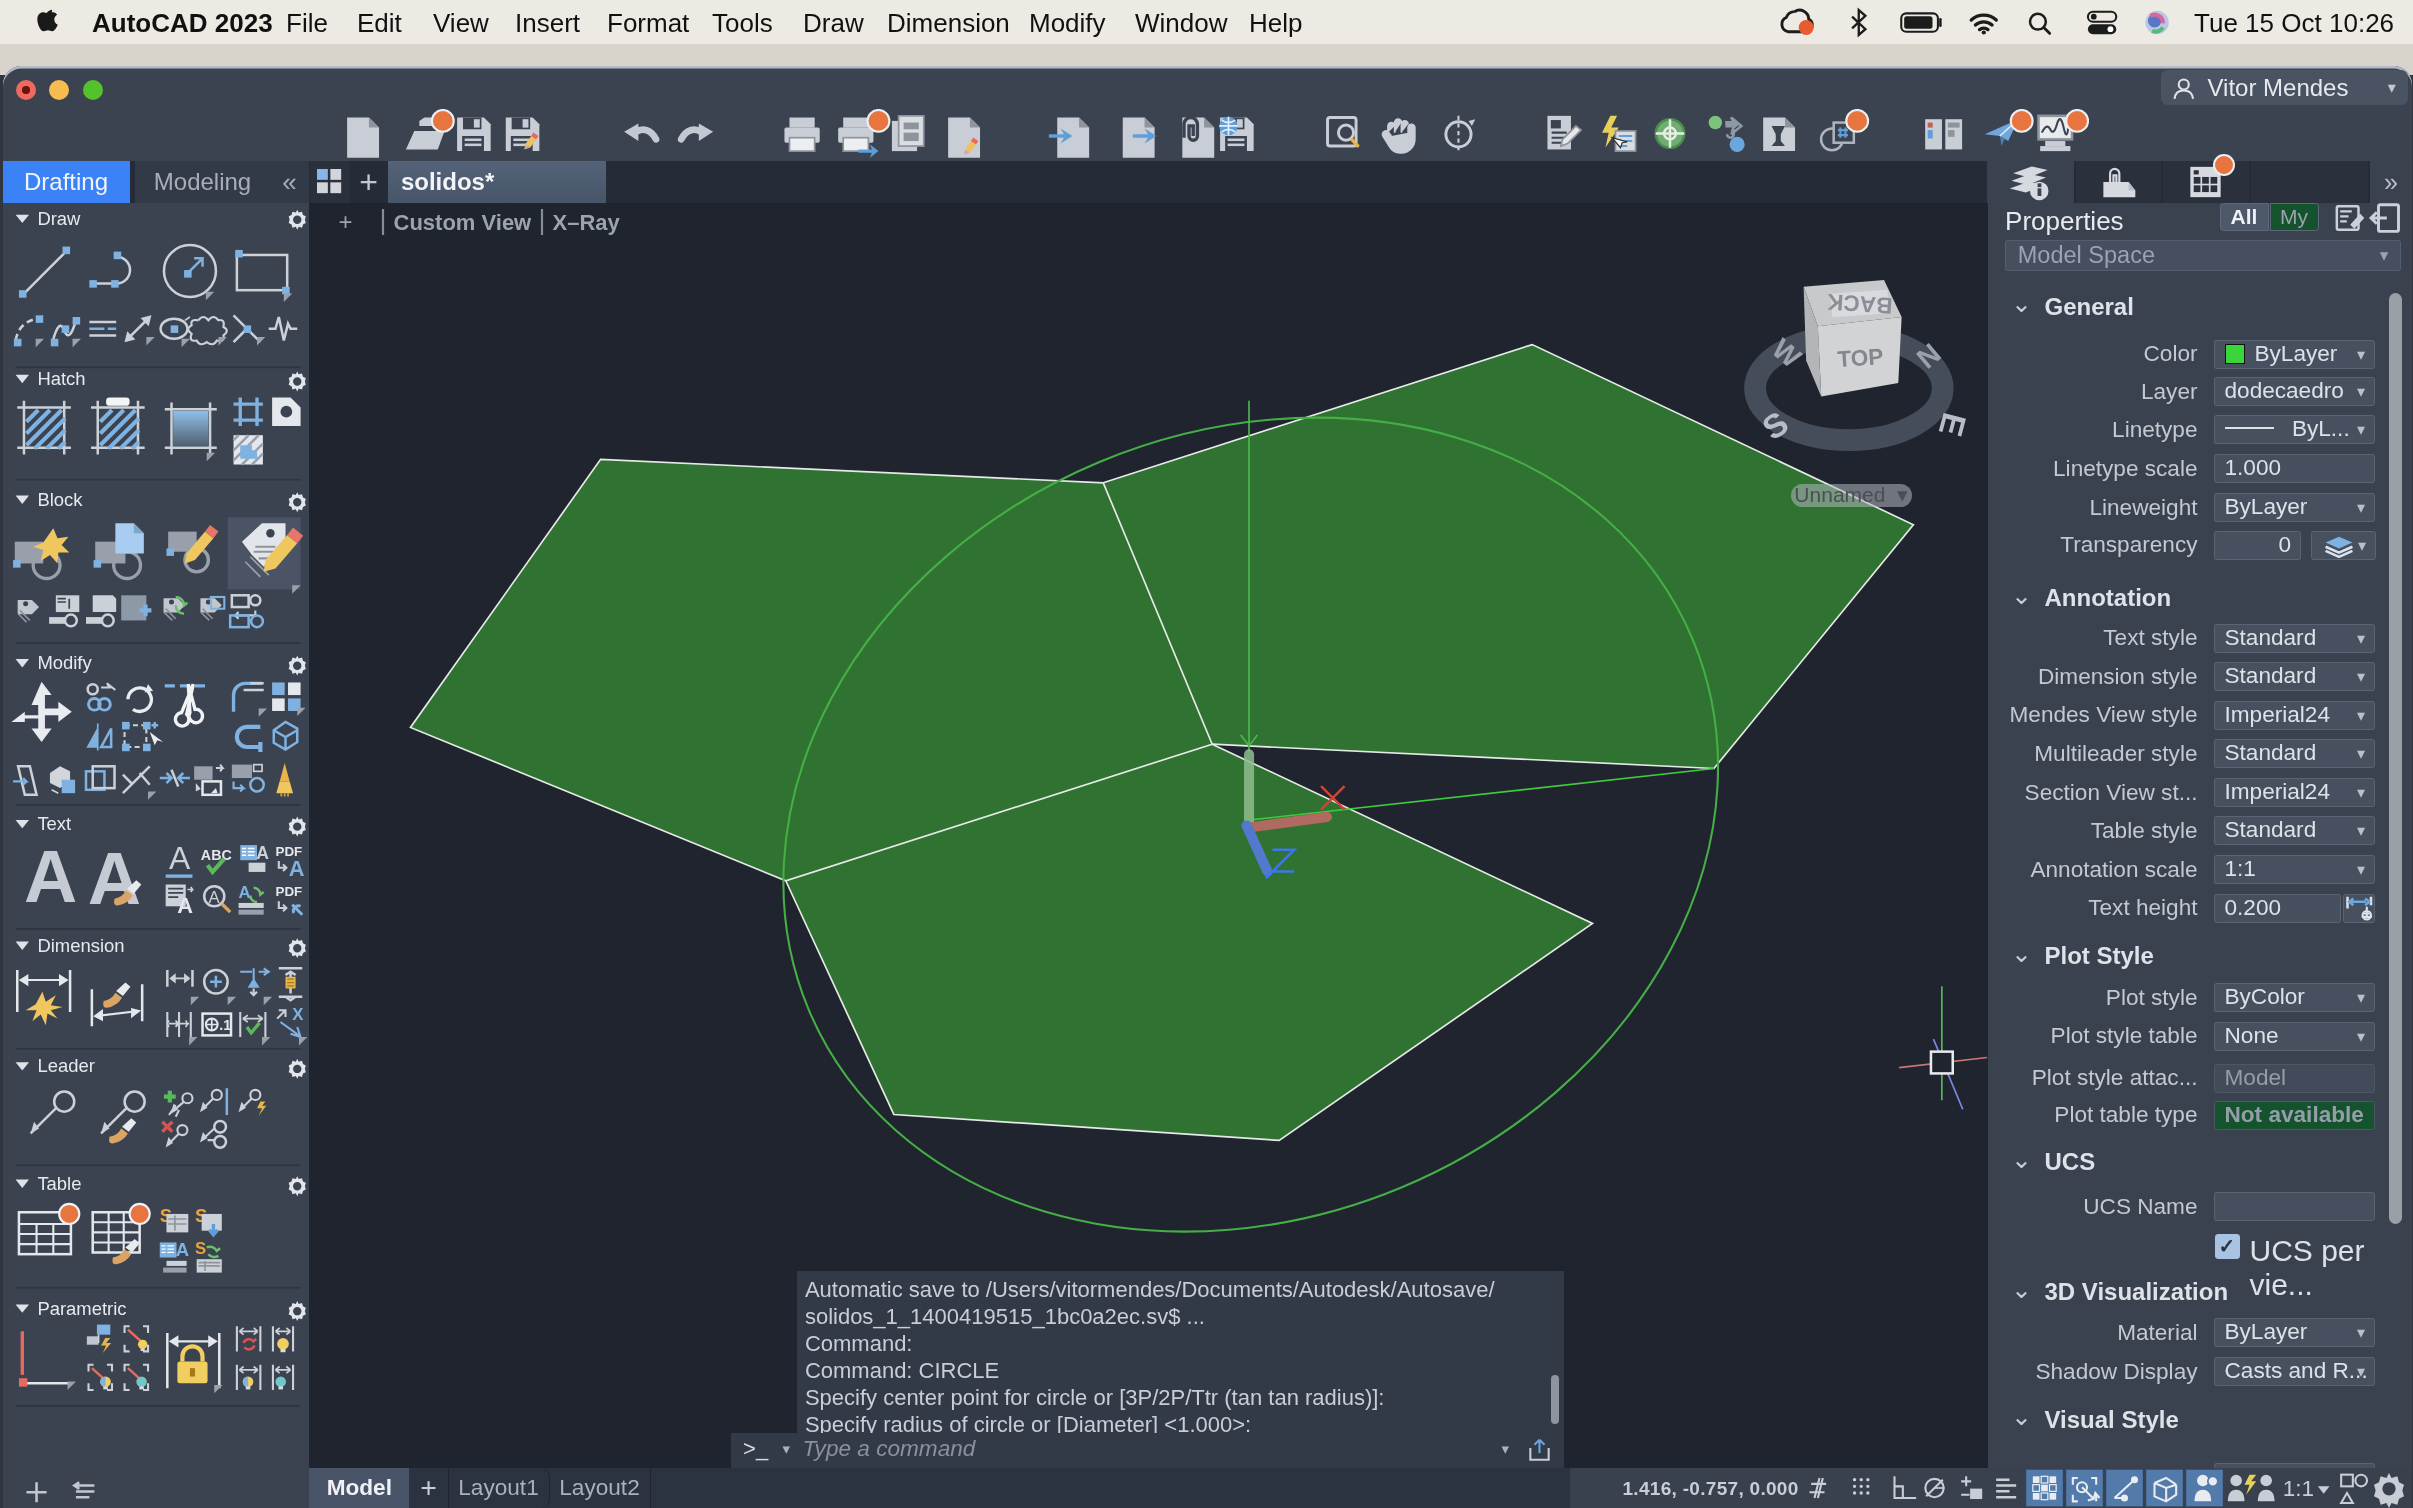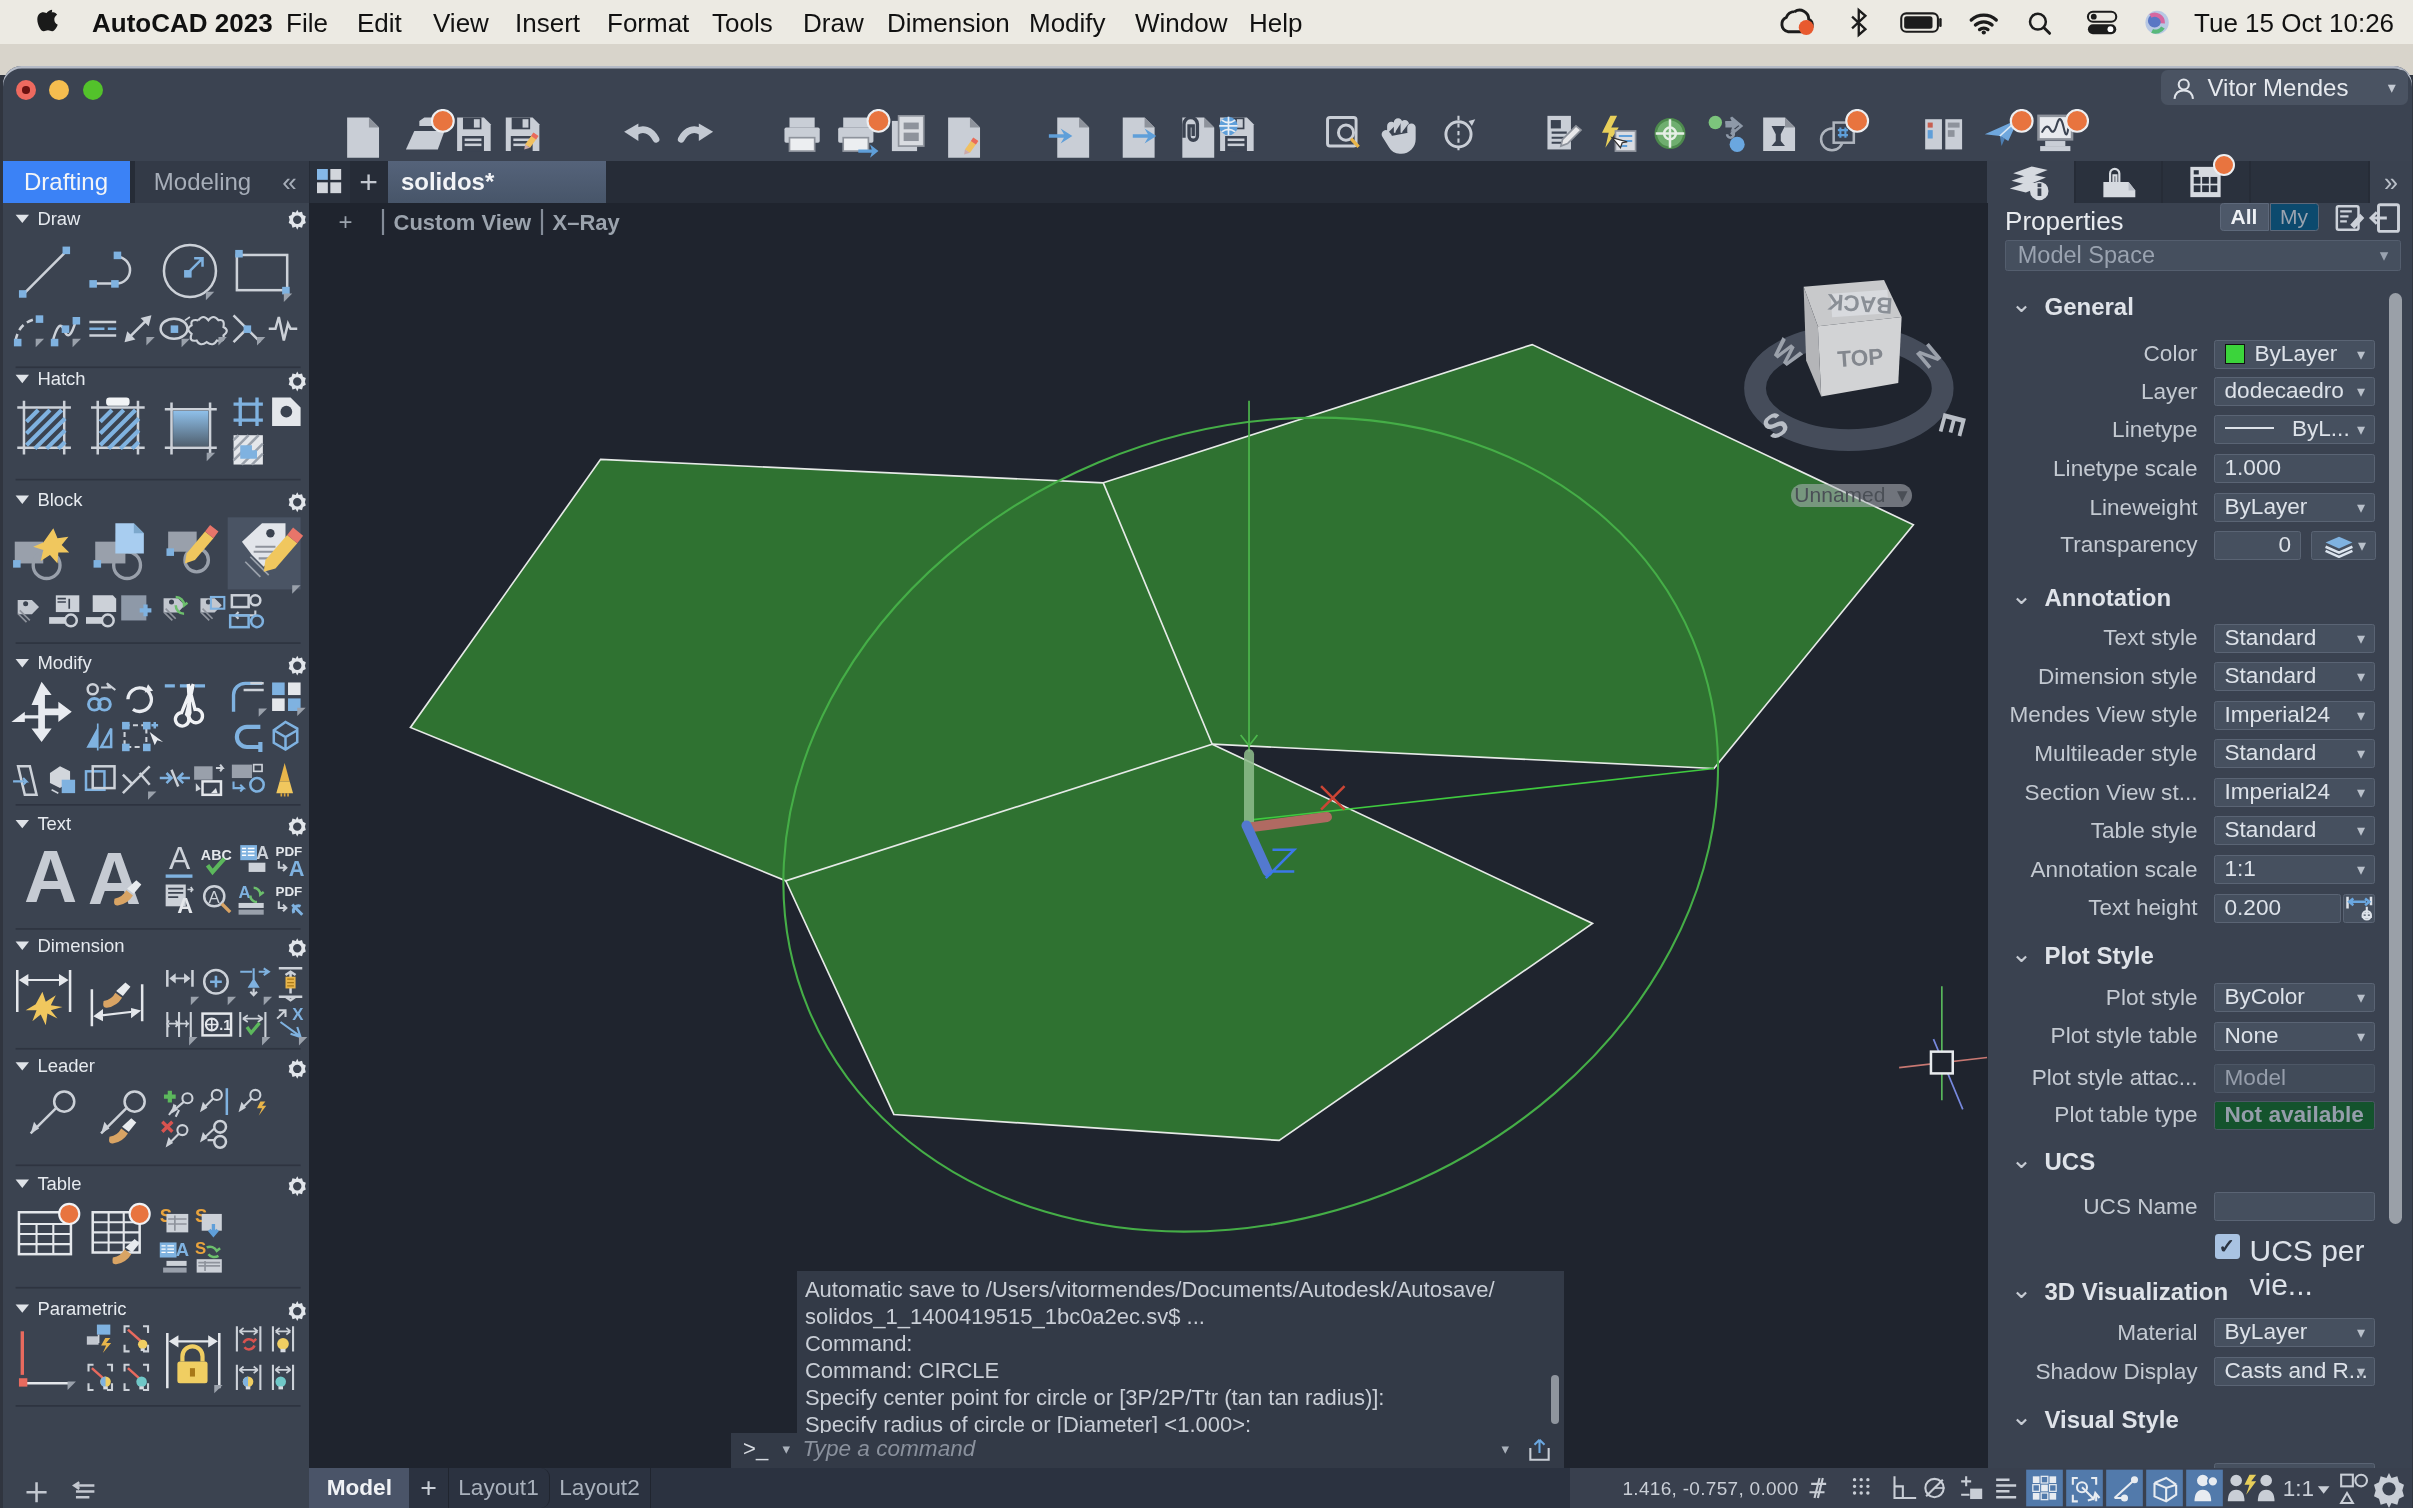--- a/index.html
+++ b/index.html
@@ -961,21 +961,21 @@
       <span class="abs" style="left:771px; top:6.7px; color:#aab1bb; font-size:15px;">▾</span>
       <svg class="abs" style="left:796px; top:5px;" width="25" height="25" viewBox="0 0 30 30">
           <path d="M4 12 v14 h22 v-14" fill="none" stroke="#c9ced6" stroke-width="2.5"></path>
           <path d="M15 2 v16 M15 2 l-6 6 M15 2 l6 6" stroke="#6aa7e0" stroke-width="2.5" fill="none"></path>
         </svg>
     </div>
   </div>
   <div id="rightpanel">
     <div class="abs" style="left:17.6px; top:3.4px; font-size:26px; color:#e8ebef;">Properties</div>
     <div class="abs" style="left:232px; top:0px; width:49px; height:28px; background:#4d5869; border:0.8px solid #5d687a; border-radius:3.4px 0 0 3.4px; color:#eef1f5; font-size:21px; font-weight:bold; text-align:center; line-height:26px;">All</div>
-    <div class="abs" style="left:282px; top:0px; width:49px; height:28px; background:#0c4a6e; border:0.8px solid #5d687a; border-radius:0 3.4px 3.4px 0; color:#9aa3af; font-size:21px; text-align:center; line-height:26px;">My</div>
+    <div class="abs" style="left:282px; top:0px; width:49px; height:28px; background:#14532d; border:0.8px solid #5d687a; border-radius:0 3.4px 3.4px 0; color:#9aa3af; font-size:21px; text-align:center; line-height:26px;">My</div>
     <svg class="abs" style="left:347px; top:0px;" width="67" height="30" viewBox="0 0 80 36">
       <rect x="2" y="4" width="26" height="28" rx="2" fill="none" stroke="#ccd1d9" stroke-width="3"></rect>
       <path d="M6 10h14M6 16h10M6 22h8" stroke="#ccd1d9" stroke-width="2.5"></path>
       <path d="M18 26 L30 13 L35 18 L23 31 Z" fill="#ccd1d9"></path>
       <rect x="52" y="2" width="24" height="32" rx="2" fill="none" stroke="#ccd1d9" stroke-width="3.5"></rect>
       <path d="M62 18 H44 M50 11 L43 18 L50 25" stroke="#ccd1d9" stroke-width="3.5" fill="none"></path>
     </svg>
     <div class="abs" style="left:17.6px; top:37px; width:396px; height:31px; background:#454f5e; border:0.8px solid #545e6e; border-radius:2.5px; color:#9aa3b0; font-size:23.5px; line-height:29px; padding-left:11.7px;">Model Space<span style="position:absolute; right:11.7px; color:#9aa3b0; font-size:17px;">▾</span></div>
 
     <div class="pchev" style="top:92px;">⌄</div>
@@ -1055,21 +1055,21 @@
       <div class="phead" style="left:57px; top:1203px;">Visual Style</div>
     <div class="pbox" style="top:1260px;"></div>
     <div class="abs" style="left:401px; top:90px; width:13.4px; height:931px; background:#9aa0a8; border-radius:6.7px;"></div>
   </div>
   <div id="statusbar">
     <div class="abs" style="left:0.8px; top:0; width:100px; height:40px; background:#4a5468; color:#f0f2f5; font-weight:bold; font-size:22.6px; text-align:center; line-height:40px;">Model</div>
     <div class="abs" style="left:101px; top:0; width:39px; height:40px; color:#c9ced6; font-size:28.5px; text-align:center; line-height:39px; border-right:1.7px solid #20252f;">+</div>
     <div class="abs" style="left:140px; top:0; width:101px; height:40px; color:#a9b1bc; font-size:22.6px; text-align:center; line-height:40px; border-right:1.7px solid #20252f;border-radius:9px;">Layout1</div>
     <div class="abs" style="left:241px; top:0; width:101px; height:40px; color:#a9b1bc; font-size:22.6px; text-align:center; line-height:40px; border-right:1.7px solid #20252f;">Layout2</div>
     <div class="abs" style="left:1261px; top:0; width:842px; height:40px; background:#39404e;"></div>
-    <div class="abs" style="left:1314px; top:10px; color:#c9ced6; font-size:19px; letter-spacing:0.3px;">1.416, -0.757, 0.000</div>
+    <div class="abs" style="left:1314px; top:10px; color:#c9ced6; font-size:19px; letter-spacing:0.3px;font-weight:bold;">1.416, -0.757, 0.000</div>
     <svg class="abs" style="left:1492px; top:0;" width="607" height="40" viewBox="0 0 724 48">
       <g stroke="#c9ced6" stroke-width="2.5" fill="none">
         <g transform="translate(8,0)">
             <path d="M12 12 l-6 24 m10 -24 l-6 24 m-8 -17 h18 m-20 10 h18"></path>
           </g>
         <g transform="translate(58,0)">
             <path d="M4 14 h.1 M12 14 h.1 M20 14 h.1 M4 22 h.1 M12 22 h.1 M20 22 h.1 M4 30 h.1 M12 30 h.1 M20 30 h.1" stroke-width="4" stroke-linecap="round"></path>
           </g>
         <g transform="translate(104,0)">
             <path d="M6 10 v26 h26 M6 22 h10 v14"></path>

